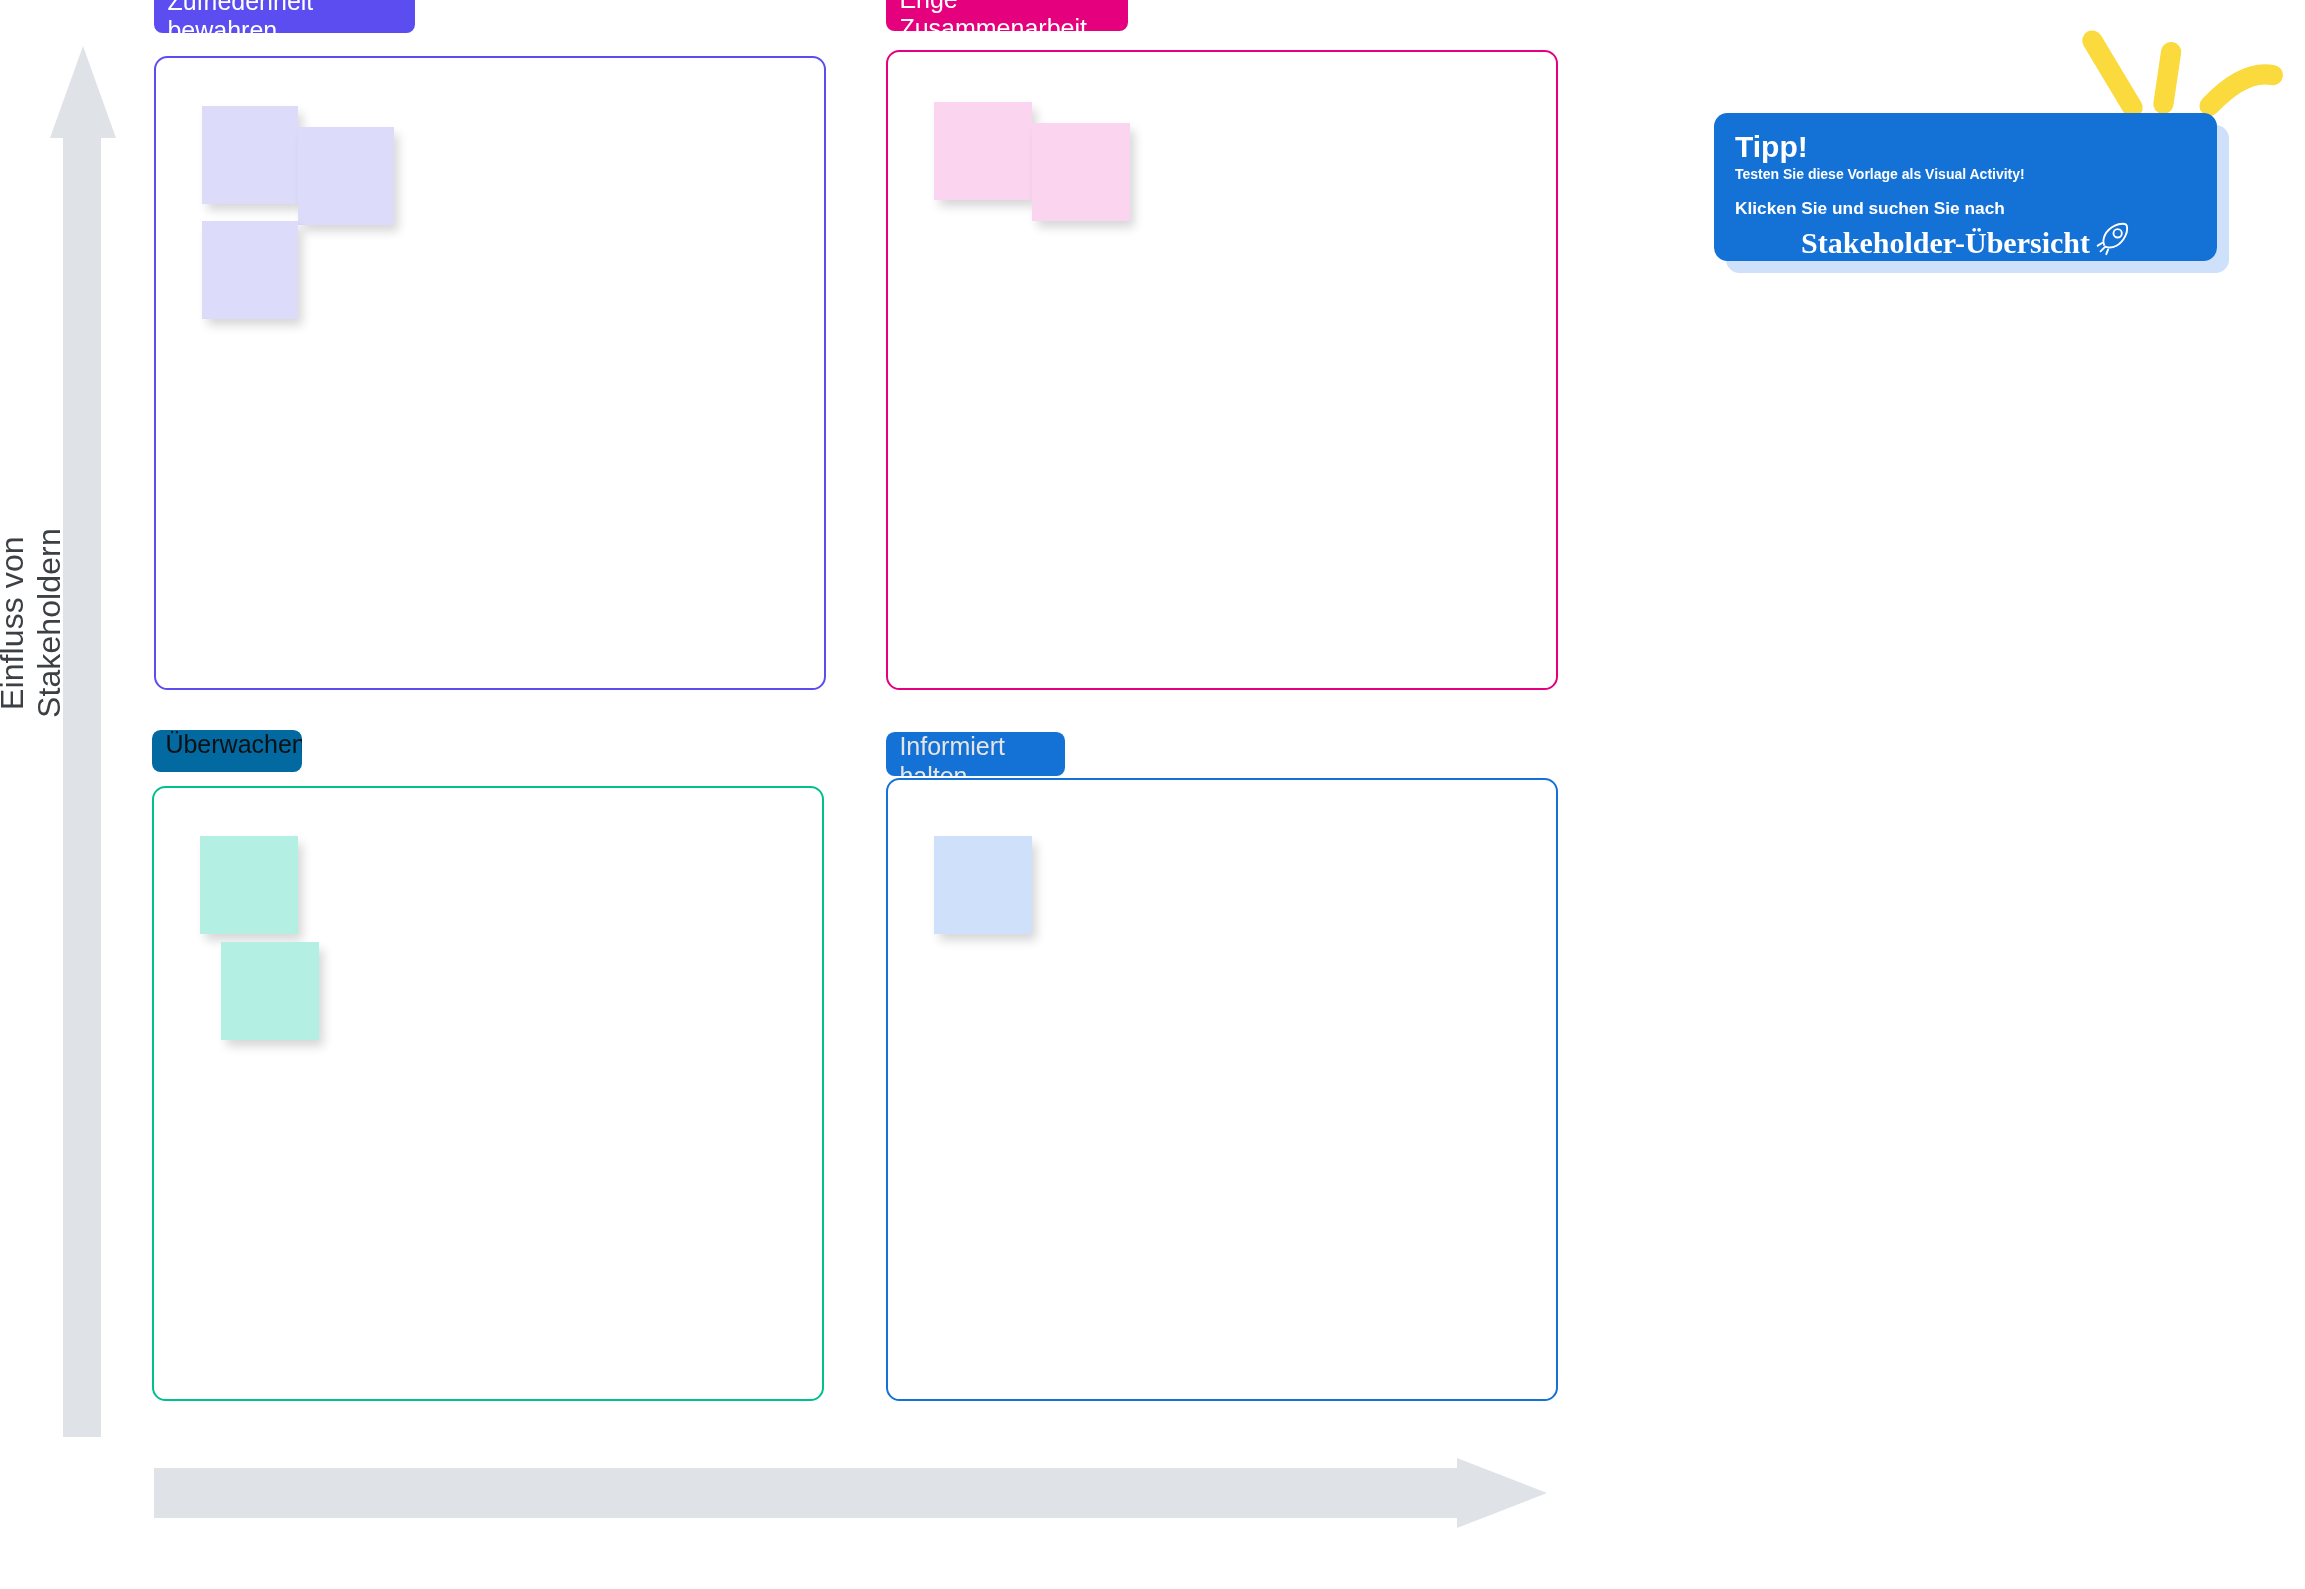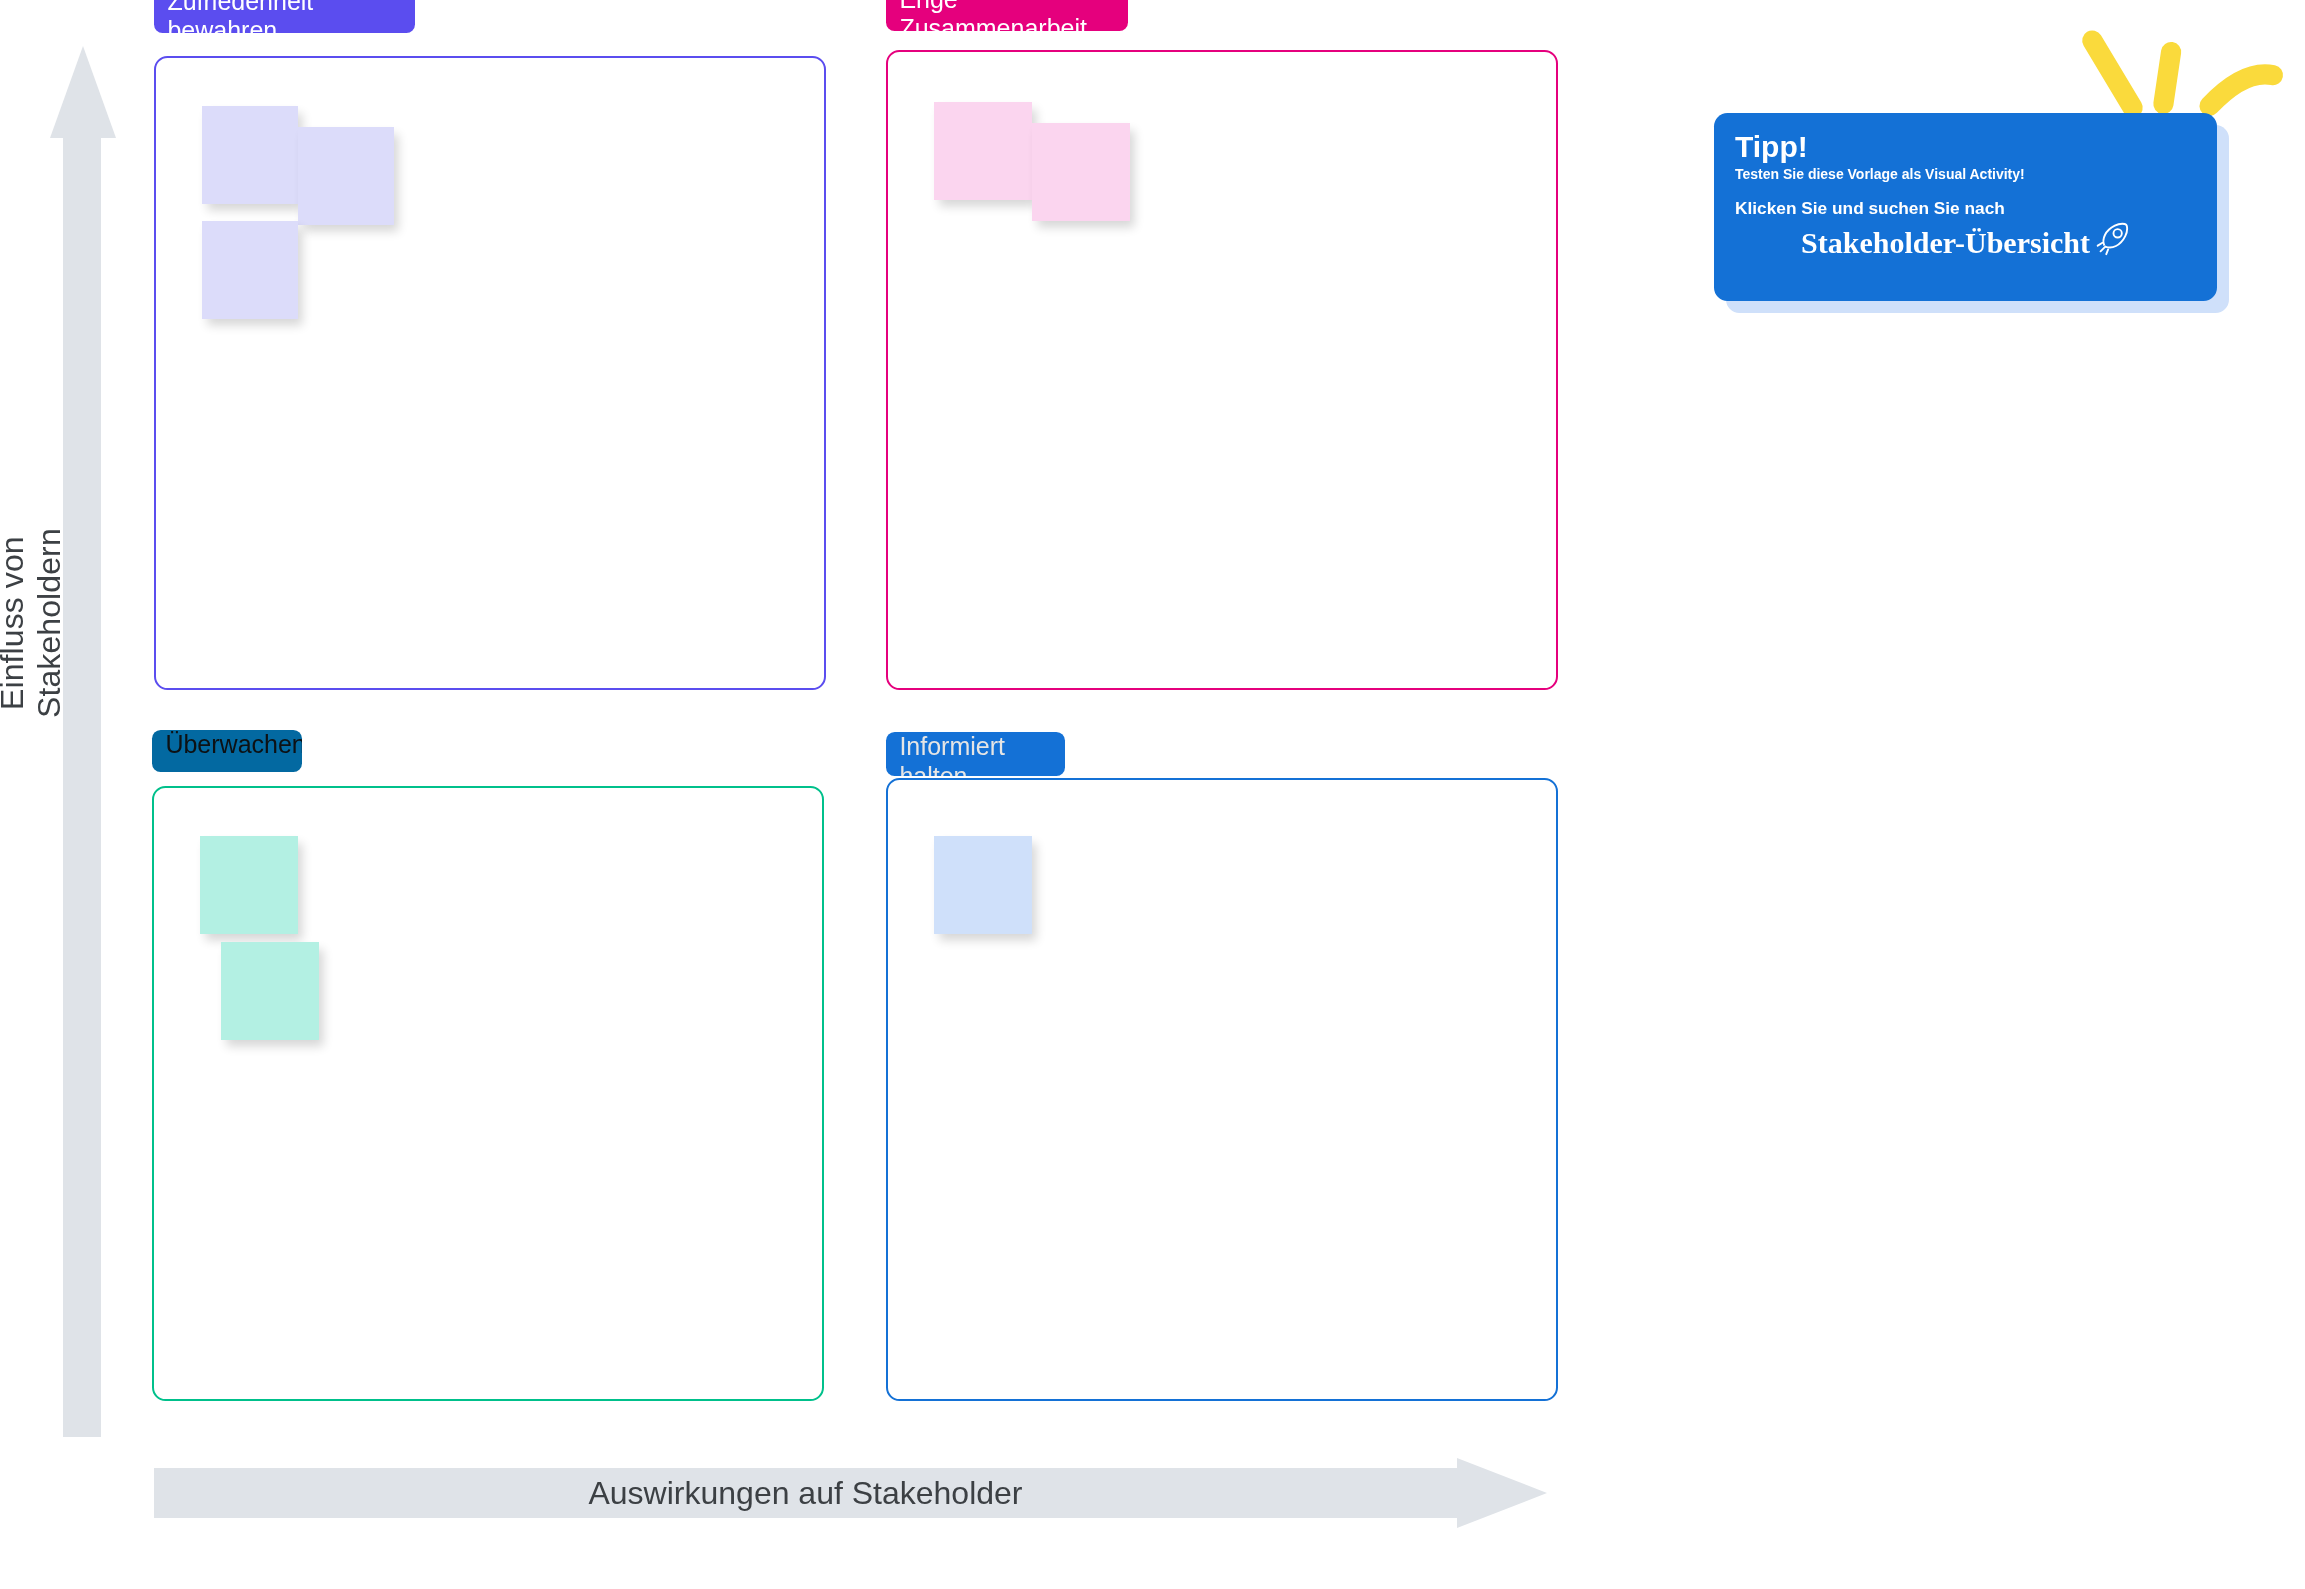--- a/index.html
+++ b/index.html
@@ -148,21 +148,21 @@
     box-shadow: 4.8px 6.7px 9.6px rgba(0,0,0,0.16);
     z-index: 2;
   }
 
   
   .tip-wrap {
     position: absolute;
     left: 1714px;
     top: 113px;
     width: 503px;
-    height: 188px;
+    height: 148px;
   }
   .tip-shadow {
     position: absolute;
     left: 11.5px;
     top: 11.5px;
     width: 100%;
     height: 100%;
     background: #cfe0fa;
     border-radius: 13.4px;
   }
@@ -221,21 +221,20 @@
 <div class="axis-v">
   <div class="shaft"></div>
   <div class="head"></div>
 </div>
 <div class="axis-v-label">Einfluss von
 Stakeholdern</div>
 
 <div class="axis-h">
   <div class="shaft"></div>
   <div class="head"></div>
-  <div class="axis-h-label">Auswirkungen auf Stakeholder</div>
 </div>
 
 <div class="quad quad-tl">
   <div class="note" style="left:46px; top:48px; width:96px; height:98px; background:#dcdcfa;"></div>
   <div class="note" style="left:142px; top:69px; width:96px; height:98px; background:#dcdcfa;"></div>
   <div class="note" style="left:46px; top:163px; width:96px; height:98px; background:#dcdcfa;"></div>
 </div>
 <div class="chip chip-tl">Zufriedenheit
 bewahren</div>
 

